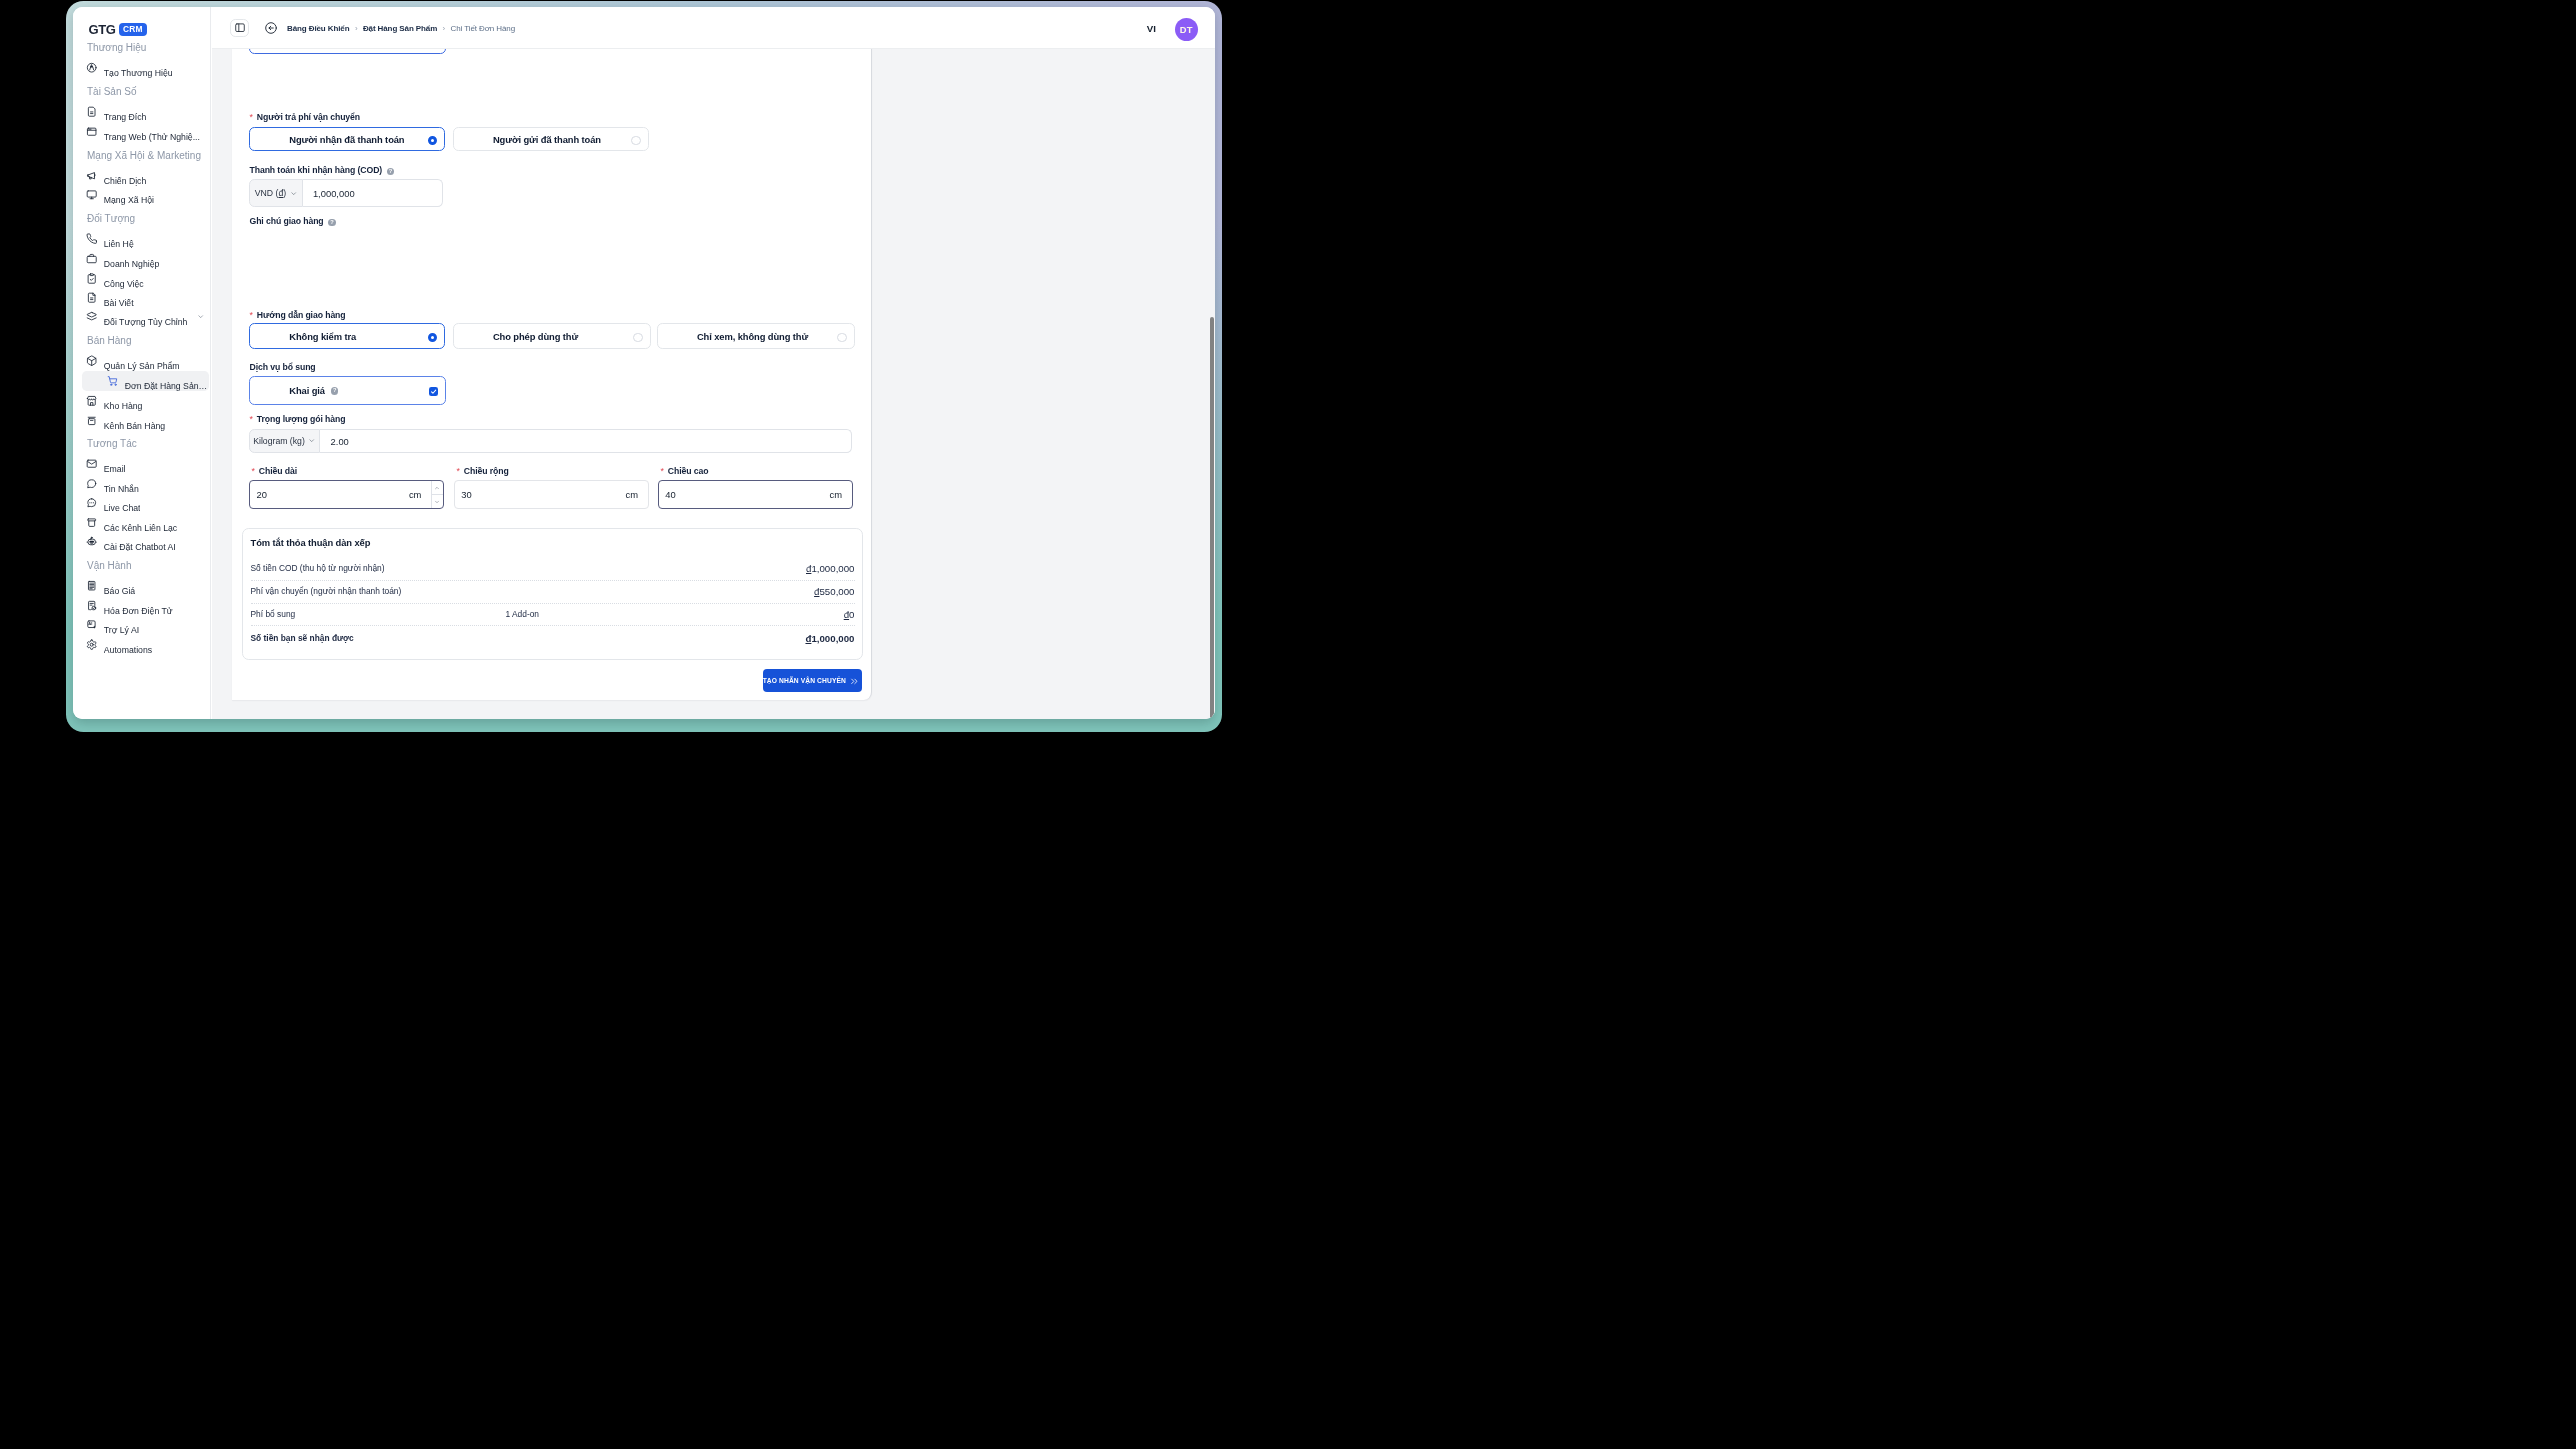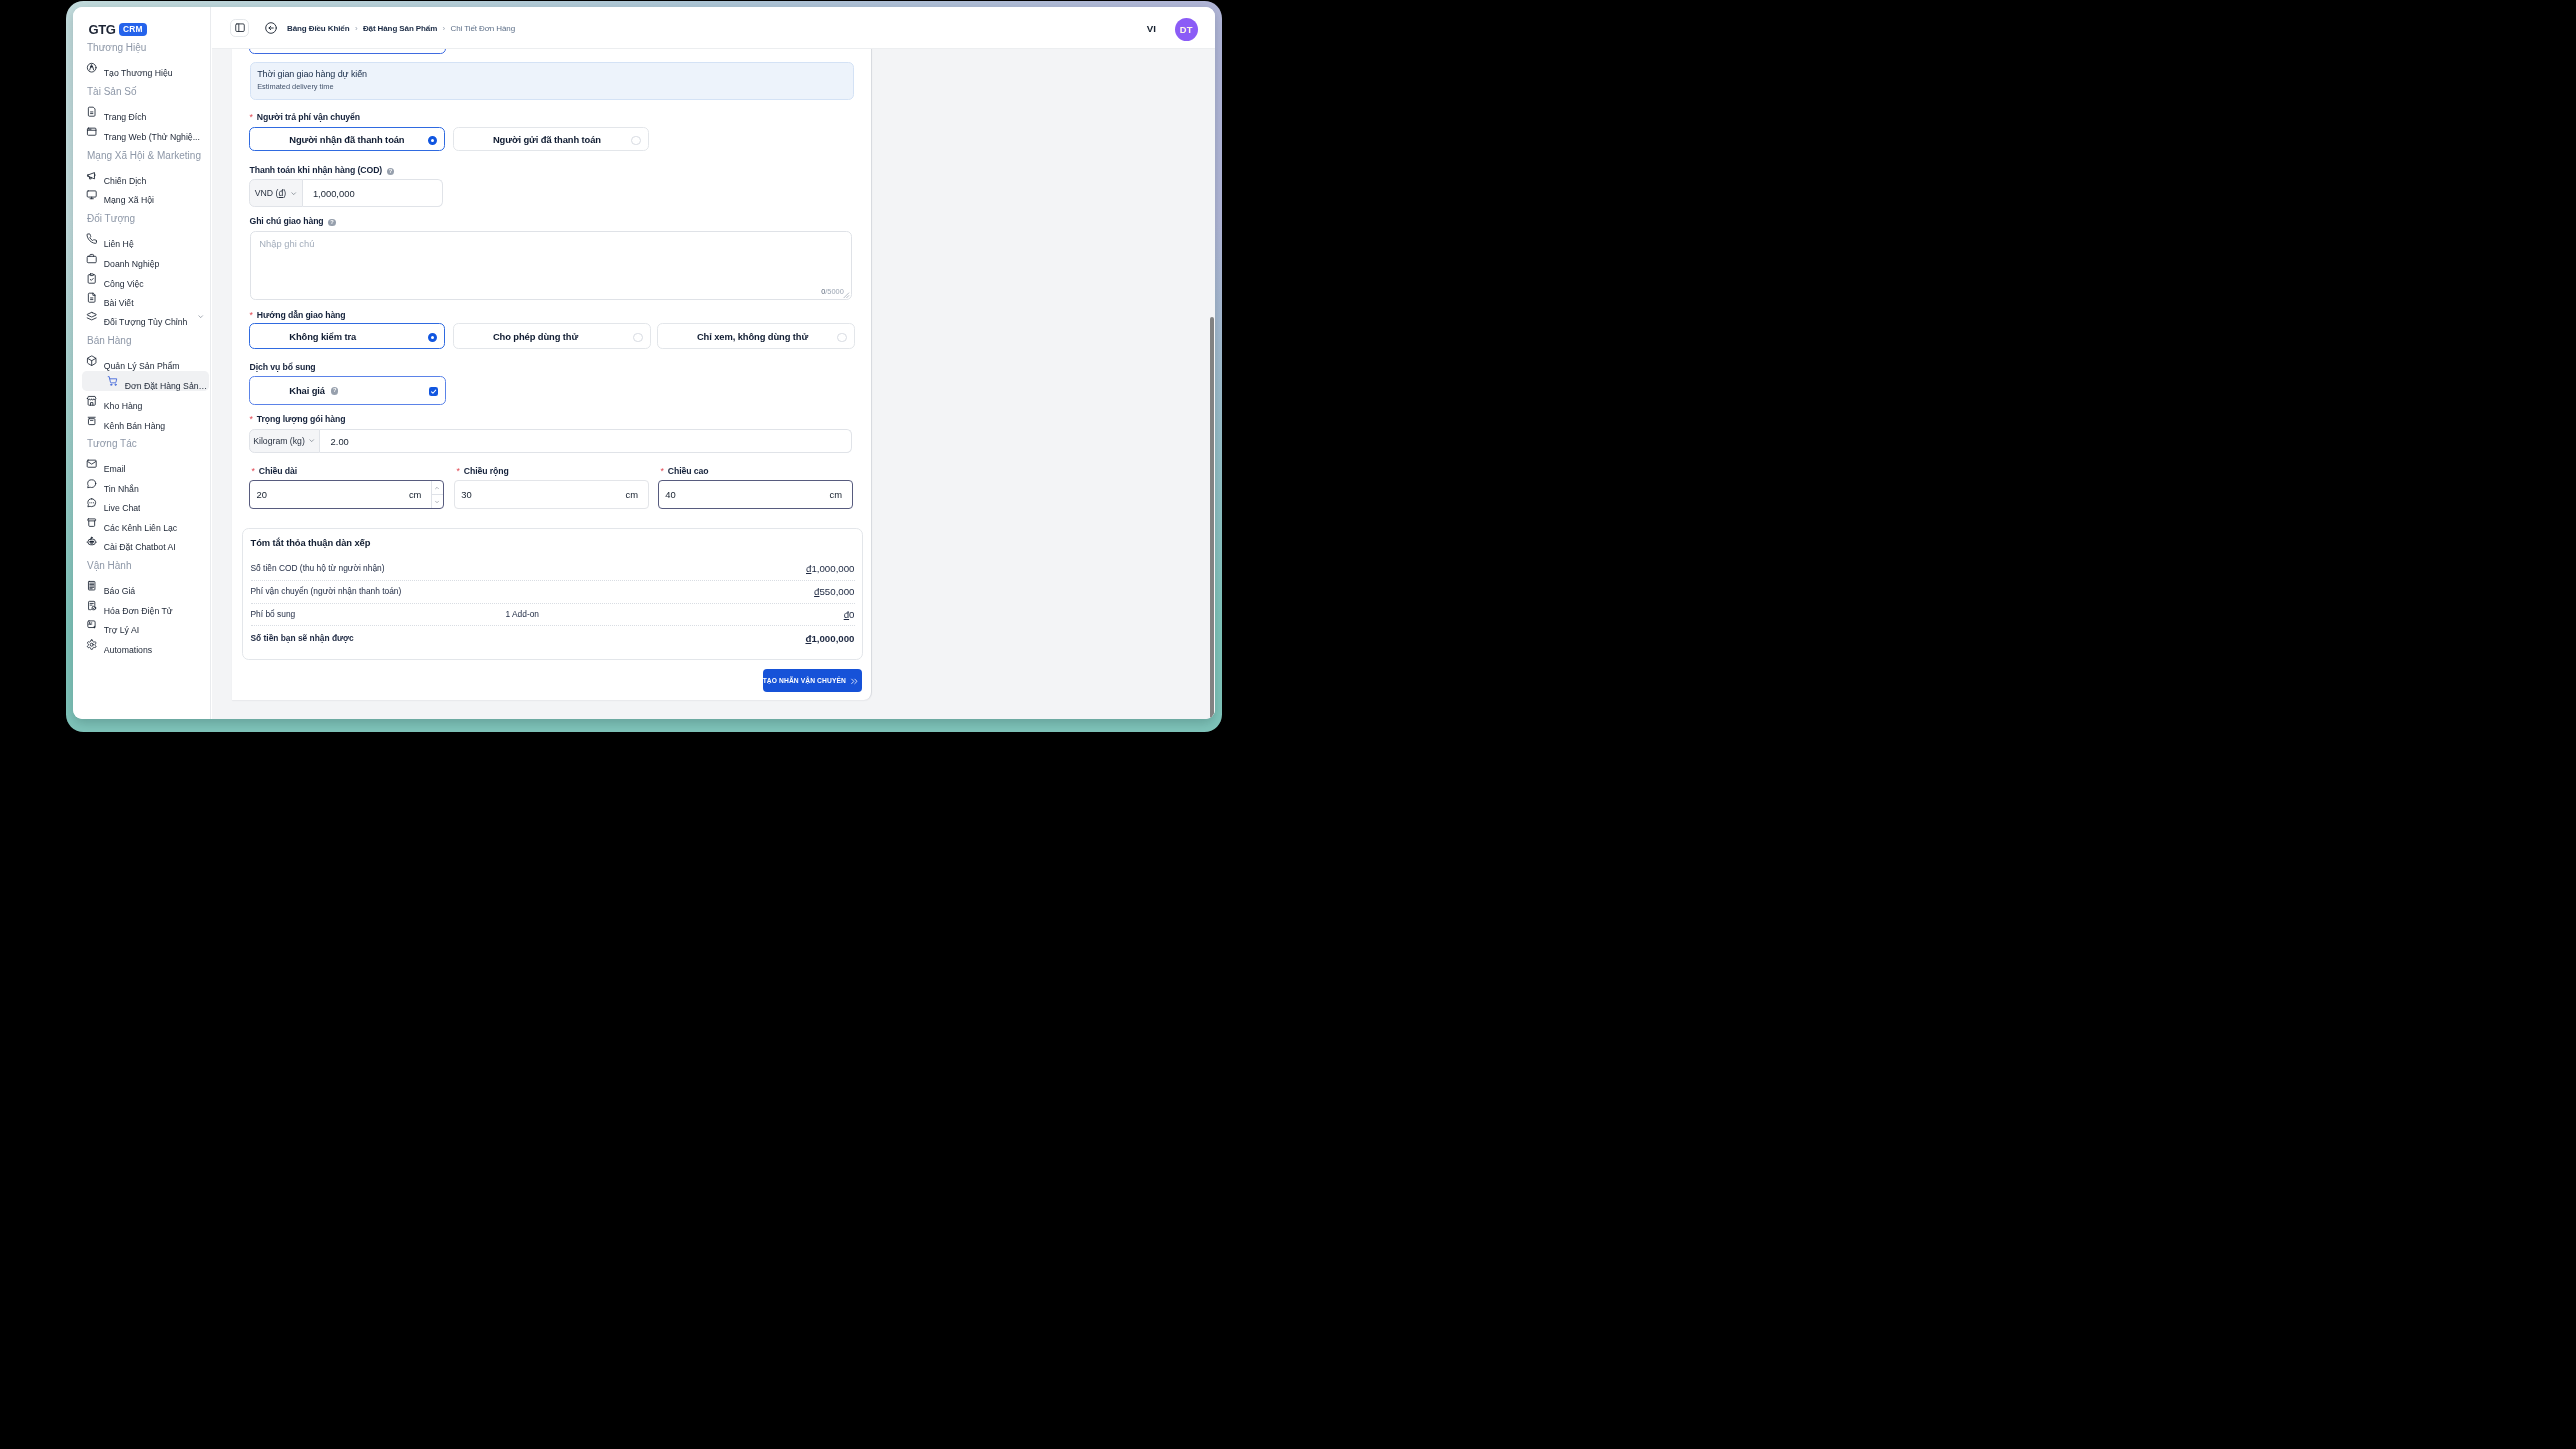--- a/index.html
+++ b/index.html
@@ -300,24 +300,20 @@
         <svg class="lucide" viewBox="0 0 24 24">
           <circle cx="12" cy="12" r="3.2"></circle>
           <path d="M12.22 2h-.44a2 2 0 0 0-2 2v.18a2 2 0 0 1-1 1.73l-.43.25a2 2 0 0 1-2 0l-.15-.08a2 2 0 0 0-2.73.73l-.22.38a2 2 0 0 0 .73 2.73l.15.1a2 2 0 0 1 1 1.72v.51a2 2 0 0 1-1 1.74l-.15.09a2 2 0 0 0-.73 2.73l.22.38a2 2 0 0 0 2.73.73l.15-.08a2 2 0 0 1 2 0l.43.25a2 2 0 0 1 1 1.73V20a2 2 0 0 0 2 2h.44a2 2 0 0 0 2-2v-.18a2 2 0 0 1 1-1.73l.43-.25a2 2 0 0 1 2 0l.15.08a2 2 0 0 0 2.73-.73l.22-.39a2 2 0 0 0-.73-2.73l-.15-.08a2 2 0 0 1-1-1.74v-.5a2 2 0 0 1 1-1.74l.15-.09a2 2 0 0 0 .73-2.73l-.22-.38a2 2 0 0 0-2.73-.73l-.15.08a2 2 0 0 1-2 0l-.43-.25a2 2 0 0 1-1-1.73V4a2 2 0 0 0-2-2z"></path>
         </svg>
         <span class="t">Automations</span>
       </div>
 </div>
   <div class="content">
     <div class="pane" id="pane">
 <div class="cutin"></div>
-<div class="infobox">
-          <div class="t1">Thời gian giao hàng dự kiến</div>
-<div class="t2">Estimated delivery time</div>
-        </div>
 <div class="lab" style="left:18px; top:62px"><span class="ast">*</span>Người trả phí vận chuyển</div>
 <div class="card on" style="left:17.4px; top:78px; width:196px; height:24px">
 <span class="ct">Người nhận đã thanh toán</span>
           <span class="radio on" style="top:7.3px"></span>
         </div>
 <div class="card" style="left:221px; top:78px; width:196px; height:24px">
 <span class="ct">Người gửi đã thanh toán</span>
           <span class="radio" style="top:7.3px"></span>
         </div>
 <div class="lab" style="left:18px; top:115px">Thanh toán khi nhận hàng (COD)<span class="qm">?</span></div>
@@ -326,27 +322,20 @@
             <span>VND&nbsp;(<span style="text-decoration:underline">đ</span>)</span>
             <svg class="lucide" width="7.4" height="7.4" viewBox="0 0 24 24" color="#4b5563" stroke-width="2.6">
               <path d="m6 9 6 6 6-6"></path>
             </svg>
           </div>
 <div class="inp" style="width:140px">
             <span style="margin-left:10px">1,000,000</span>
           </div>
         </div>
 <div class="lab" style="left:18px; top:166px">Ghi chú giao hàng<span class="qm">?</span></div>
-<div class="tarea">
-          <div class="ph">Nhập ghi chú</div>
-<div class="cnt">0<span>/5000</span></div>
-<svg style="position:absolute; right:0.7px; bottom:0.7px" width="6.7" height="6.7" viewBox="0 0 10 10">
-<path d="M9 1 1 9M9 5 5 9" stroke="#9aa4b2" stroke-width="1.1" fill="none"></path>
-          </svg>
-        </div>
 <div class="lab" style="left:18px; top:260px"><span class="ast">*</span>Hướng dẫn giao hàng</div>
 <div class="card on" style="left:17.4px; top:274px; width:196px; height:26px">
 <span class="ct">Không kiểm tra</span>
           <span class="radio on" style="top:8.5px"></span>
         </div>
 <div class="card" style="left:221px; top:274px; width:198px; height:26px">
 <span class="ct">Cho phép dùng thử</span>
           <span class="radio" style="top:8.5px"></span>
         </div>
 <div class="card" style="left:425px; top:274px; width:198px; height:26px">

